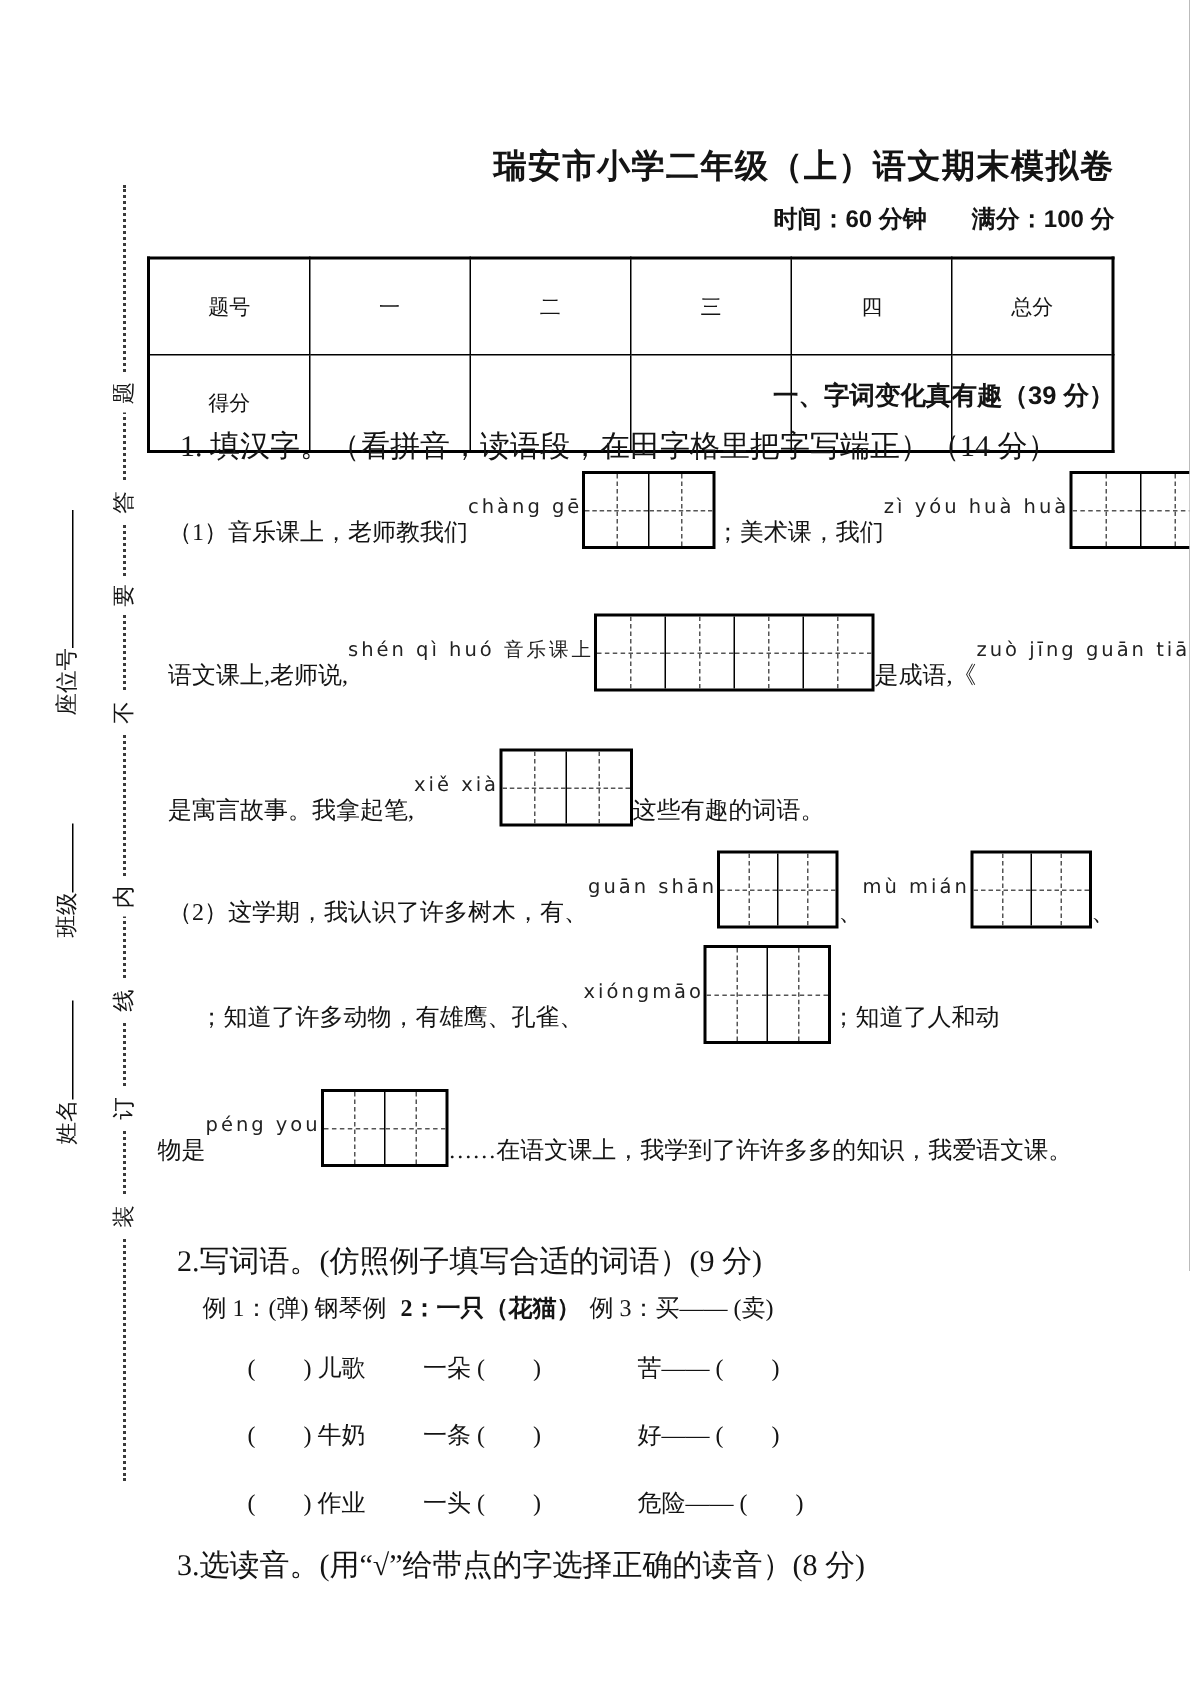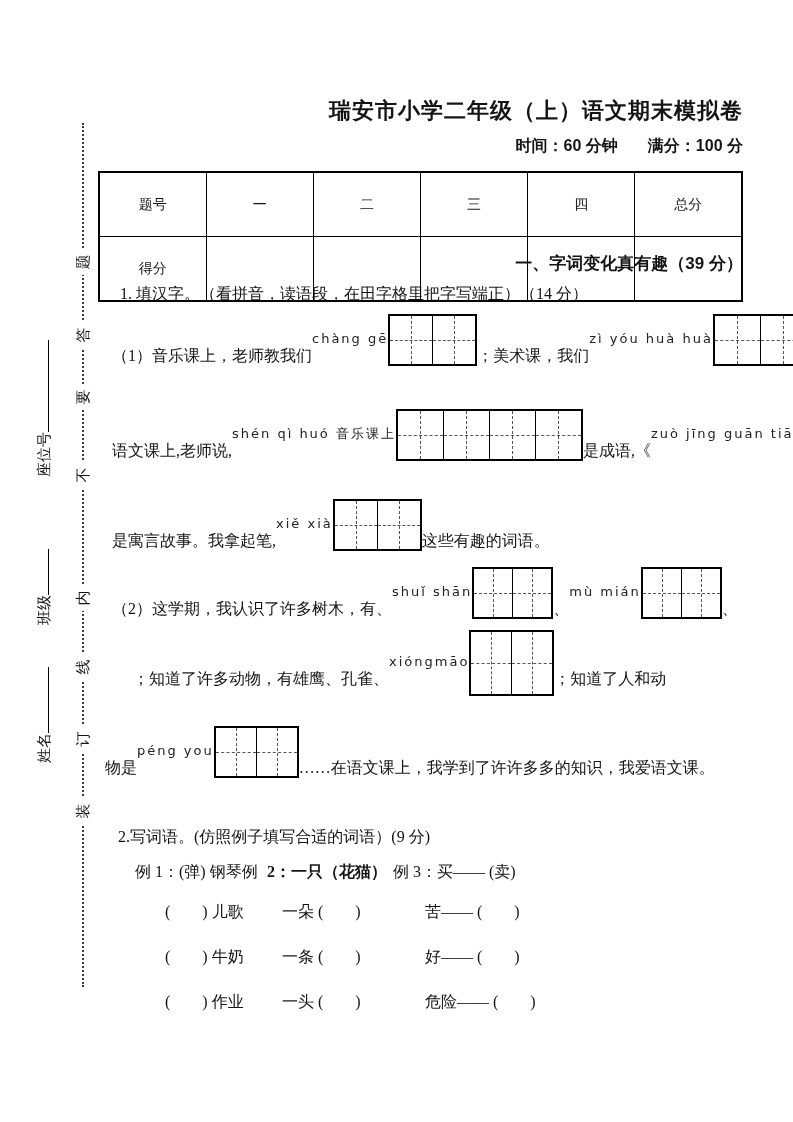--- a/index.html
+++ b/index.html
@@ -22,21 +22,21 @@
   .title{font-family:"Liberation Sans",sans-serif;font-weight:bold;font-size:22px;letter-spacing:1px;}
   .subtitle{font-family:"Liberation Sans",sans-serif;font-weight:bold;font-size:16px;}
   .subtitle .gap{display:inline-block;width:30px;}
   .sechead{font-family:"Liberation Sans",sans-serif;font-weight:bold;font-size:17px;}
   
   .score-table{position:absolute;left:98px;top:171px;width:645px;border-collapse:collapse;
     table-layout:fixed;font-family:"Liberation Sans",sans-serif;font-size:14px;}
   .score-table td{border:1.5px solid #000;height:31px;text-align:center;padding:16px;}
   .score-table{border:2px solid #000;}
   
-  .qtext{position:absolute;font-size:16px;white-space:nowrap;text-align:right;}
+  .qtext{position:absolute;font-size:20px;white-space:nowrap;text-align:right;}
   
   .qrow{position:absolute;display:flex;align-items:flex-start;white-space:nowrap;}
   .qrow .t{font-size:16px;line-height:22px;margin-top:31px;}
   .qrow .t.deep{margin-top:38px;}
   .tzb{display:flex;flex-direction:row;align-items:center;}
   .py{font-family:"DejaVu Sans",sans-serif;font-size:13px;height:16px;line-height:16px;
     letter-spacing:2px;white-space:pre;margin-bottom:2px;color:#222;}
   .tzboxes{display:flex;border:2px solid #000;height:48px;background:#fff;}
   .tzboxes.tall{height:62px;}
   .cell{position:relative;border-left:1.5px solid #000;}
@@ -161,21 +161,21 @@
           <div class="cell w42"></div>
         </div>
     </div>
     <span class="t">这些有趣的词语。</span>
   </div>
 
   <div class="qrow" style="left:112px;top:567px">
     <span class="t">（2）这学期，我认识了许多树木，有</span>
     <span class="t">、</span>
     <div class="tzb">
-      <div class="py">shuǐ shān</div>
+      <div class="py">guān shān</div>
       <div class="tzboxes">
           <div class="cell w38"></div>
           <div class="cell w38"></div>
         </div>
     </div>
     <span class="t">、</span>
     <div class="tzb">
       <div class="py">mù mián</div>
       <div class="tzboxes">
           <div class="cell w38"></div>
@@ -226,14 +226,15 @@
     <span class="c1">(　　) 牛奶</span>
     <span class="c2">一条 (　　)</span>
     <span>好—— (　　)</span>
   </div>
   <div class="fillrow" style="left:165px;top:992px">
     <span class="c1">(　　) 作业</span>
     <span class="c2">一头 (　　)</span>
     <span>危险—— (　　)</span>
   </div>
 
+  <div class="qtext" style="left:118px;top:1030px">3.选读音。(用“√”给带点的字选择正确的读音）(8 分)</div>
 
 </div>
 
 </body></html>

